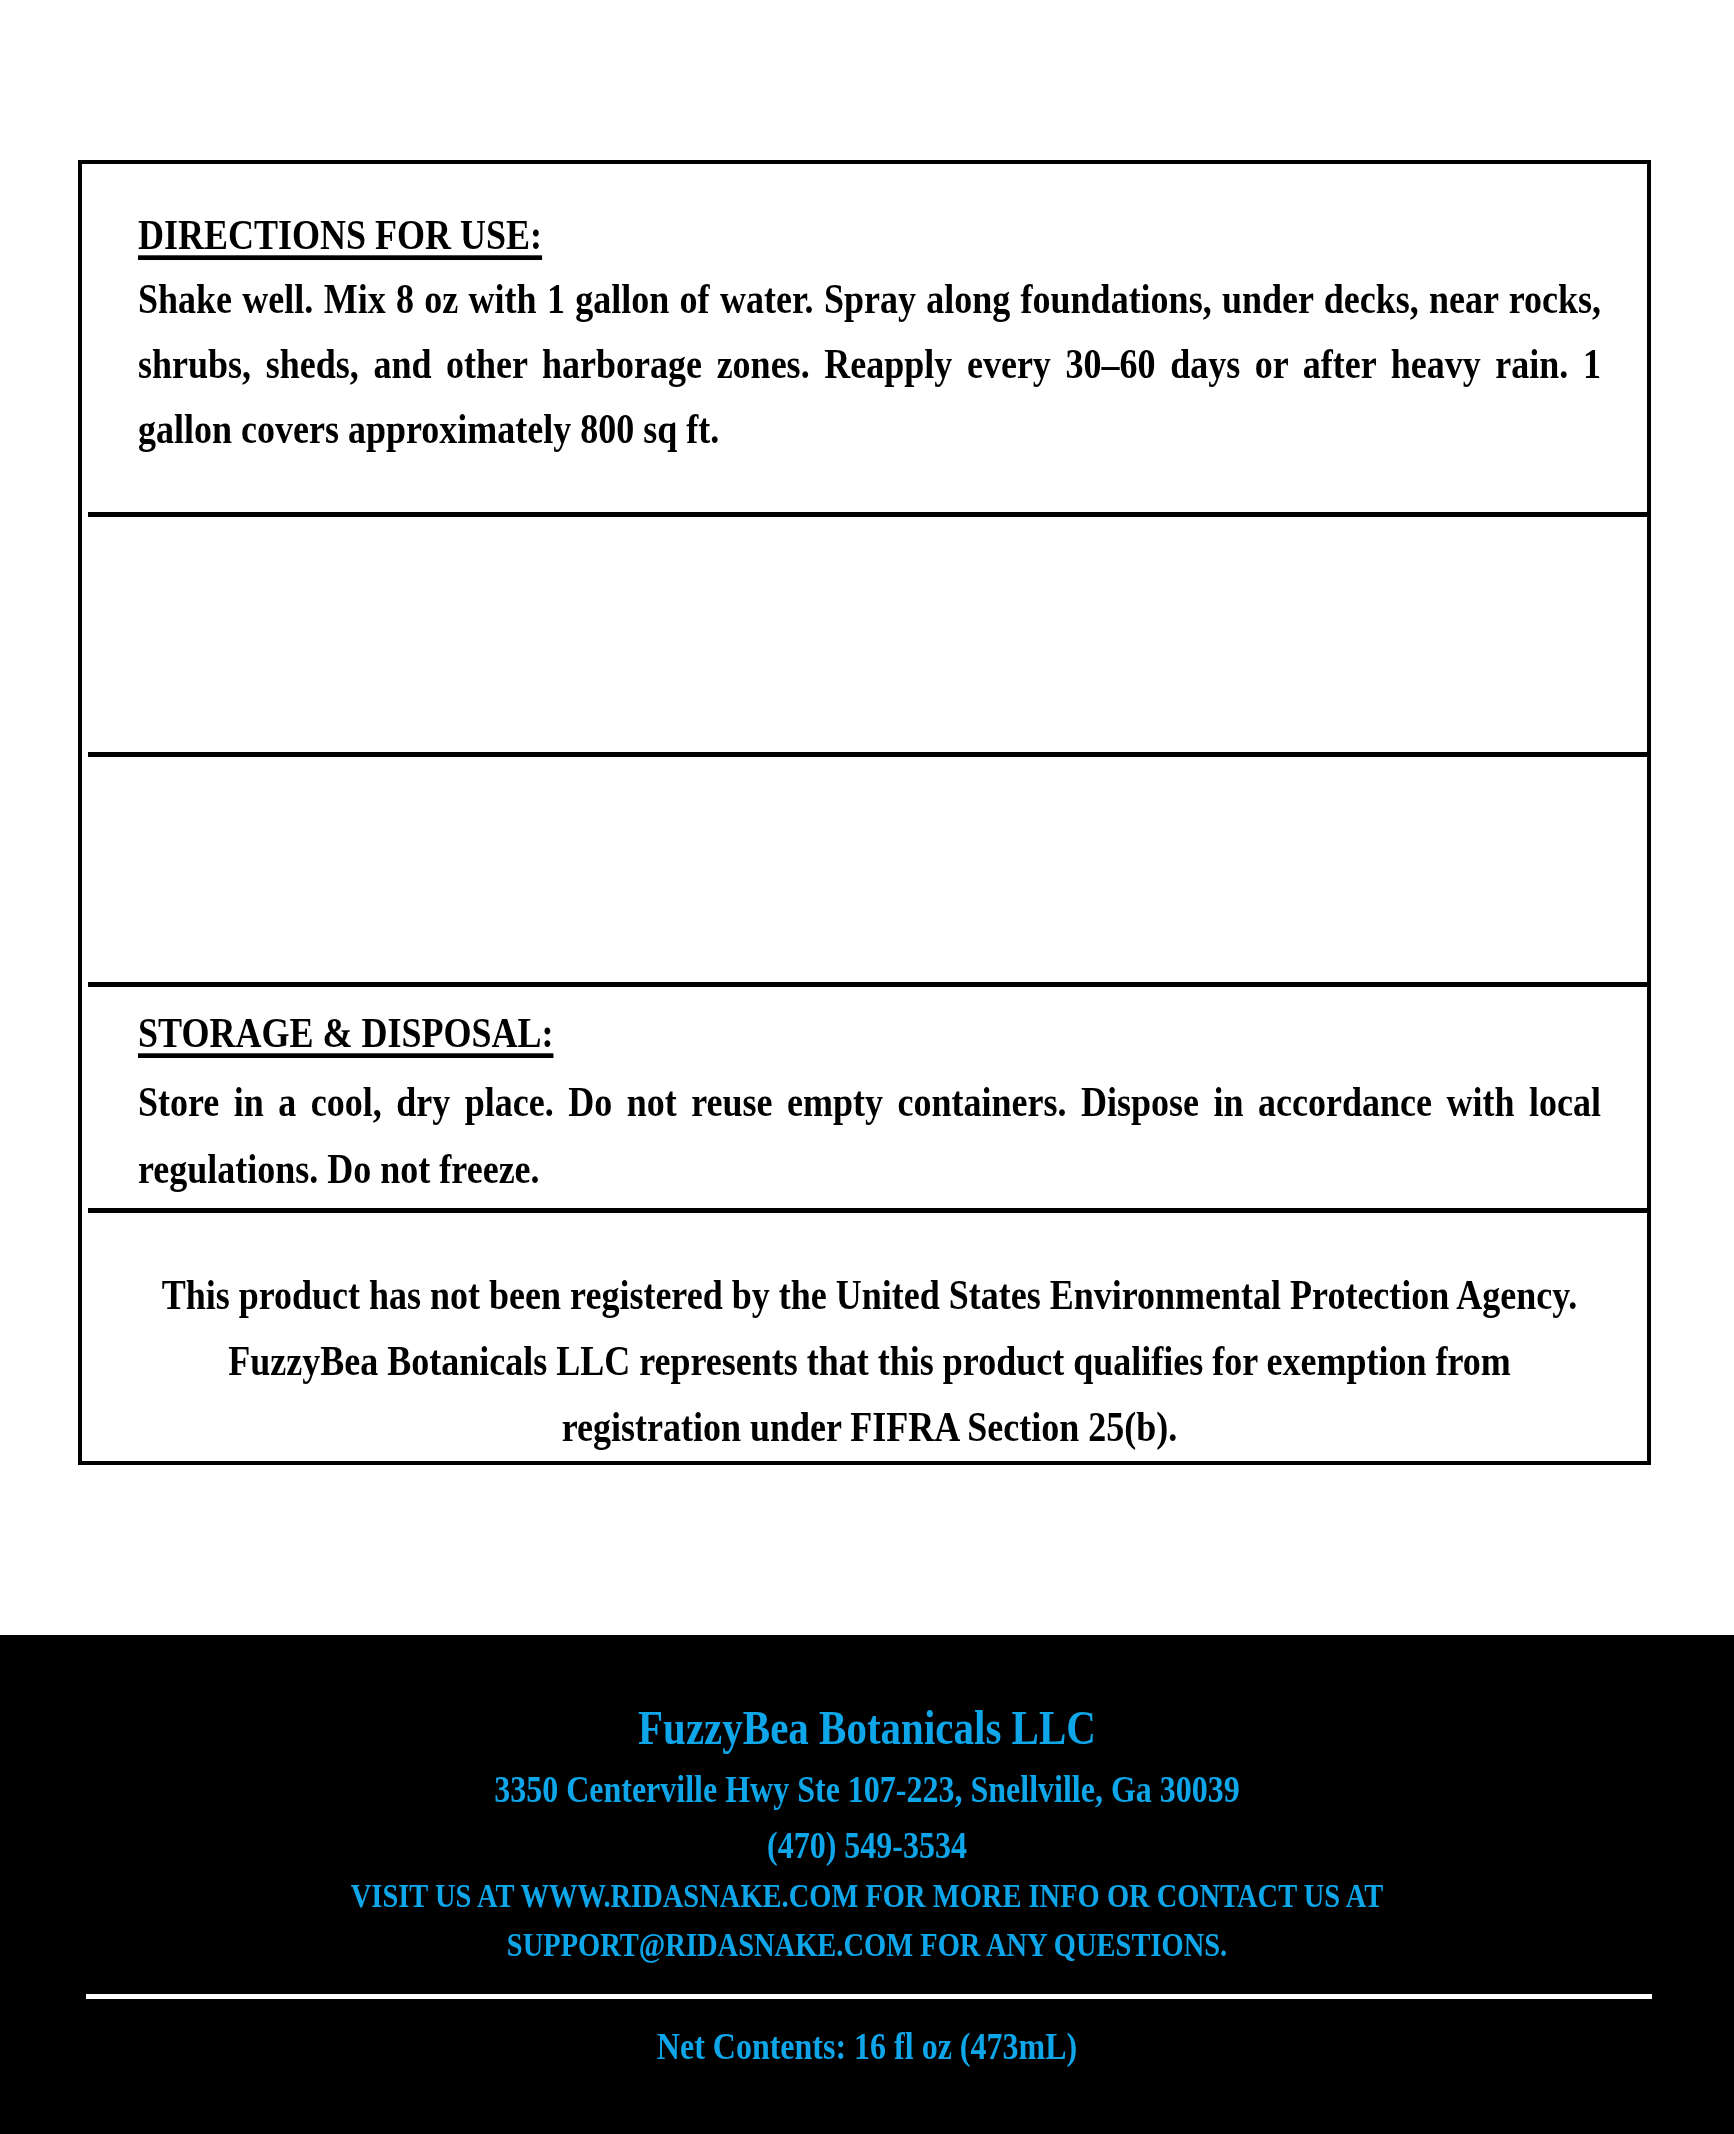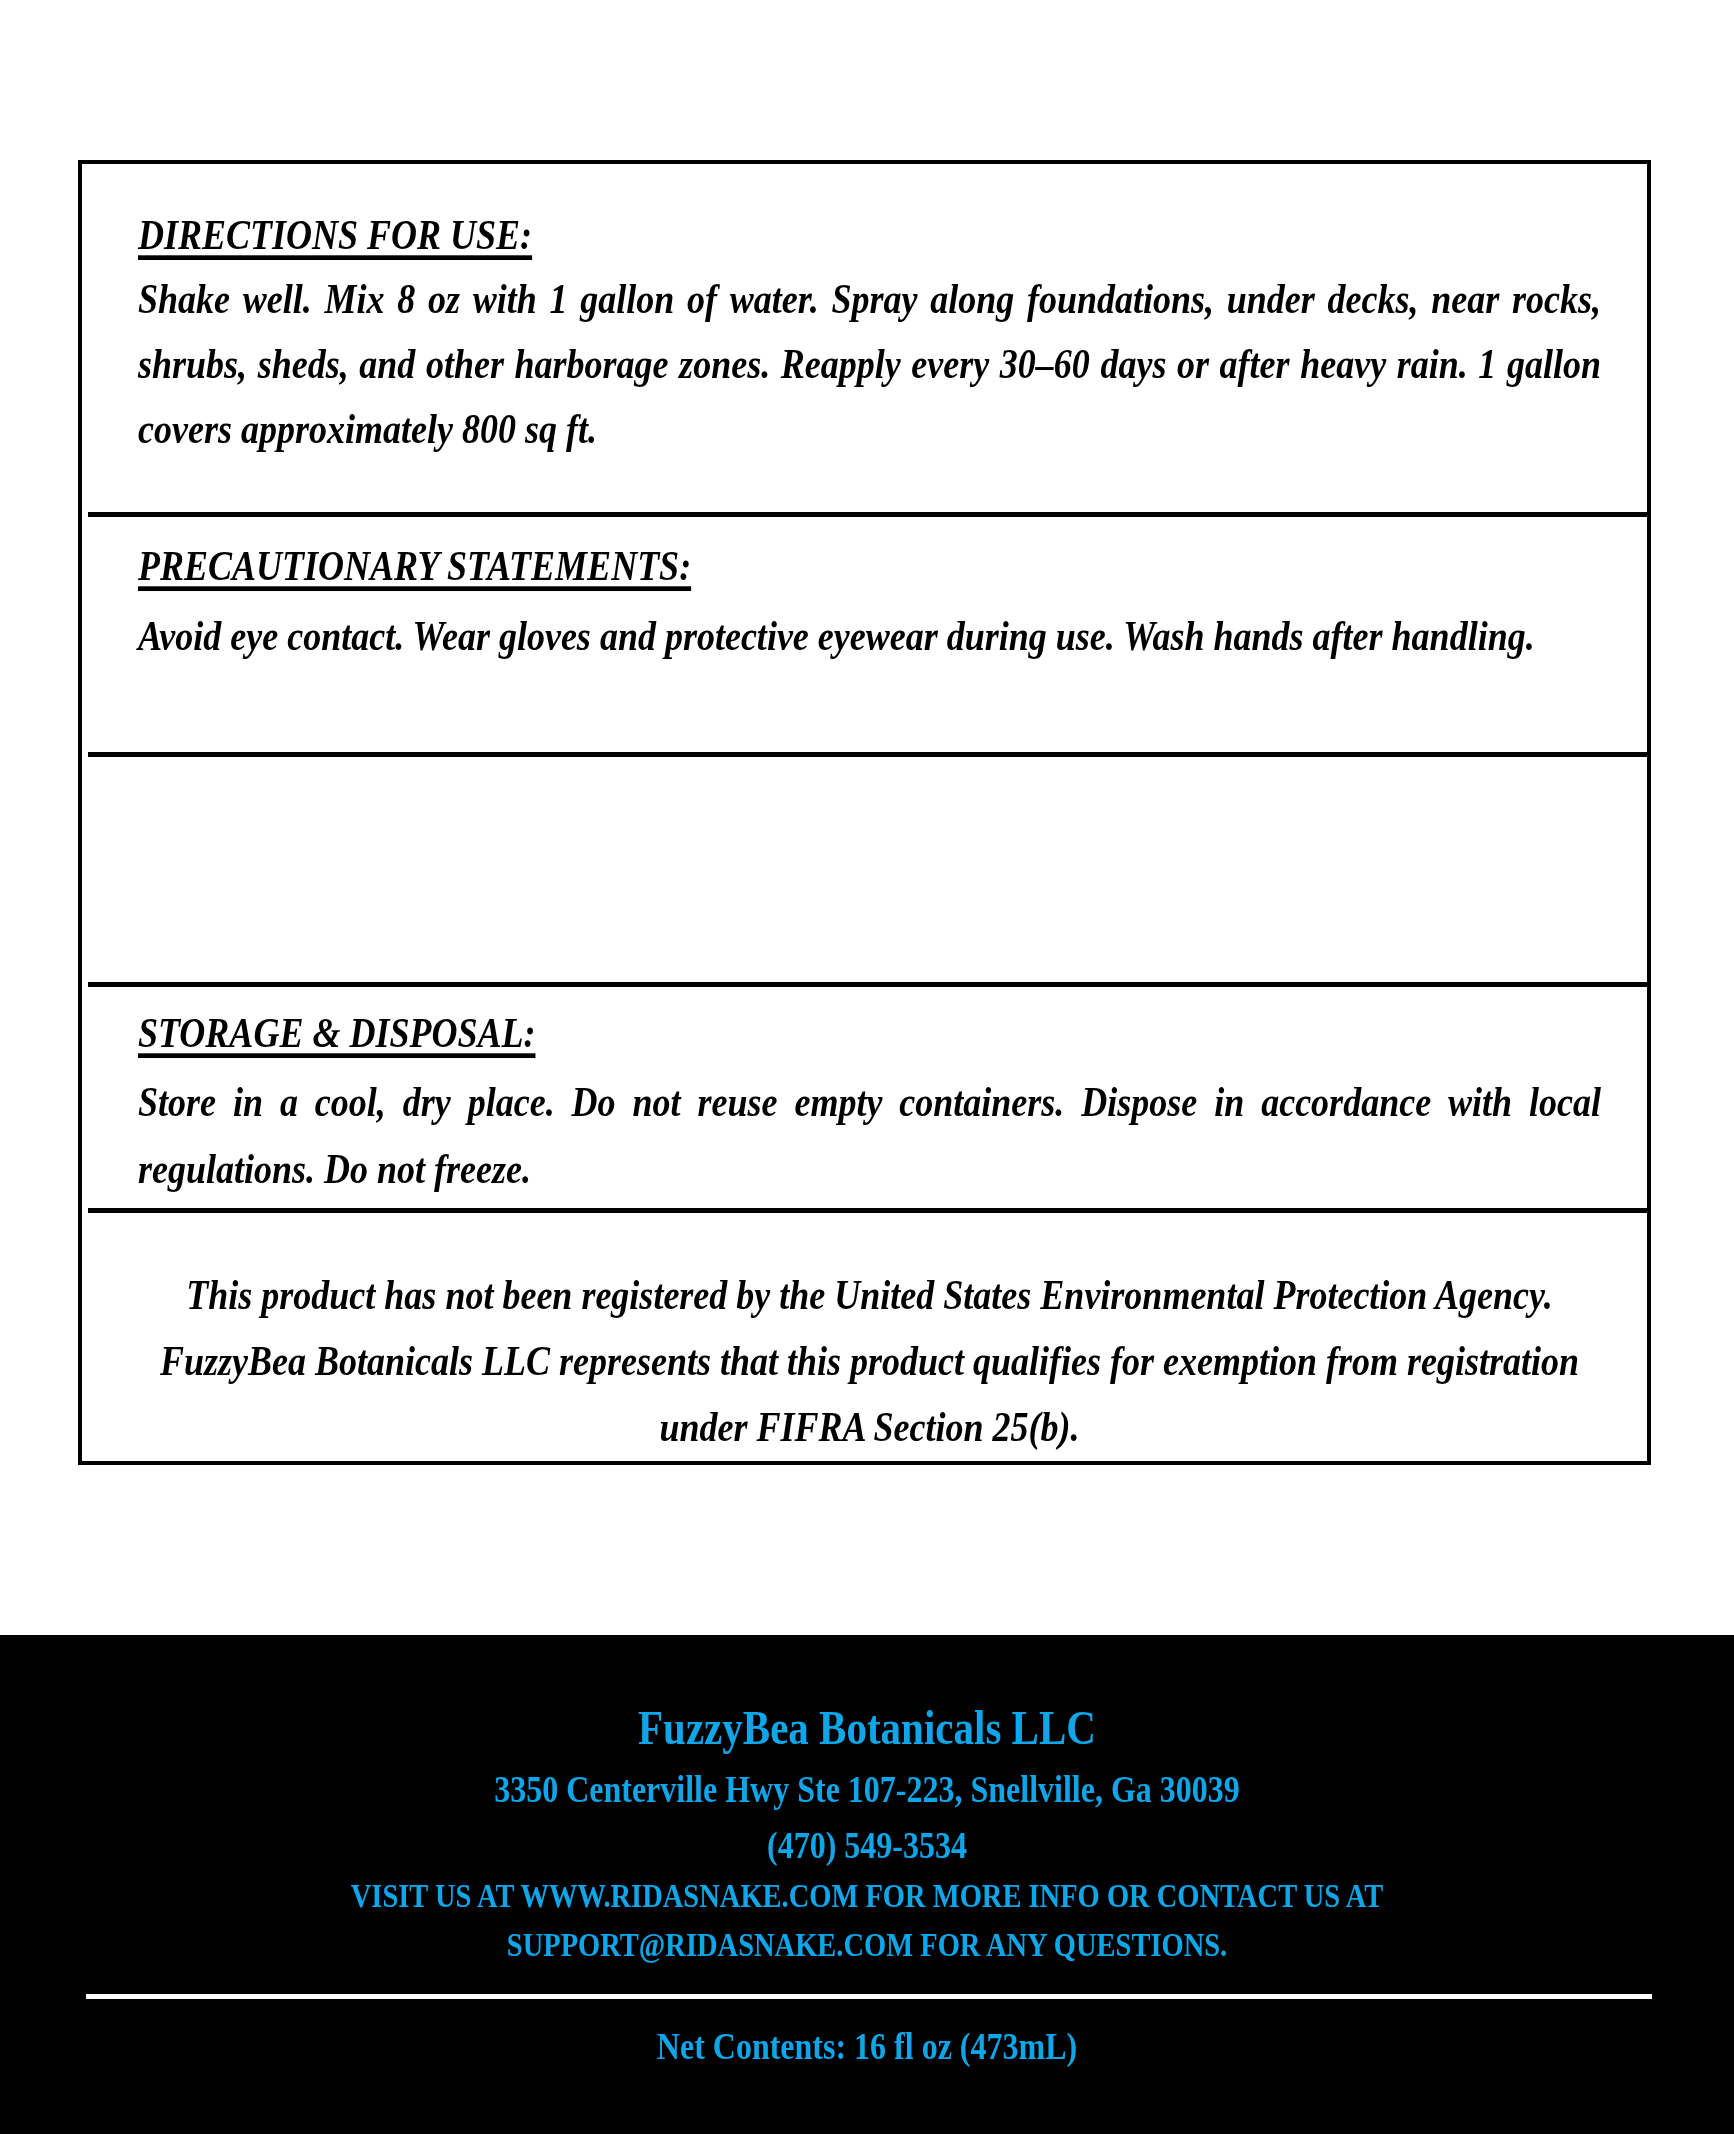--- a/index.html
+++ b/index.html
@@ -1,19 +1,19 @@
 <!DOCTYPE html>
 <html style="font-size:14.3px"><head>
 <meta charset="utf-8">
 <style>
   html, body { margin:0; padding:0; background:#ffffff; }
   body { width:1734px; height:2134px; position:relative; overflow:hidden;
          font-family:"Liberation Serif", "DejaVu Serif", serif; color:#000; }
   .label-box { position:absolute; left:78px; top:160px; width:1573px; height:1305px;
-               box-sizing:border-box; border:4.5px solid #000;font-style:italic; }
+               box-sizing:border-box; border:4.5px solid #000; }
   .divider { position:absolute; left:6.2px; right:0; height:5.3px; background:#000; }
   .section { position:absolute; left:56px; right:46px; }
   .heading { position:absolute; left:0; font-weight:bold; font-size:36px; line-height:36px;
              text-decoration:underline; text-decoration-thickness:3.6px; text-underline-offset:5.3px;
              white-space:nowrap; transform:scaleY(1.18); transform-origin:left top; }
   .body-text { position:absolute; left:0; right:0; font-weight:bold; font-size:36px;
                line-height:55px; text-align:justify; transform:scaleY(1.18); transform-origin:left top; }
   .body-lines .line { display:block; white-space:nowrap; }
   .notice { position:absolute; left:56px; right:46px; font-weight:bold; font-size:36px;
             line-height:56px; text-align:center; transform:scaleY(1.18); transform-origin:center top; }
@@ -27,24 +27,20 @@
 
 <div class="label-box">
 
   <div class="section" style="top:50px; height:294px;">
     <div class="heading" style="top:0;">DIRECTIONS FOR USE:</div>
     <div class="body-text" style="top:53px;">Shake well. Mix 8 oz with 1 gallon of water. Spray along foundations, under decks, near rocks, shrubs, sheds, and other harborage zones. Reapply every 30–60 days or after heavy rain. 1 gallon covers approximately 800 sq ft.</div>
   </div>
 
   <div class="divider" style="top:348px;"></div>
 
-  <div class="section" style="top:381px; height:205px;">
-    <div class="heading" style="top:0;">PRECAUTIONARY STATEMENTS:</div>
-    <div class="body-text" style="top:59px;">Avoid eye contact. Wear gloves and protective eyewear during use. Wash hands after handling.</div>
-  </div>
 
   <div class="divider" style="top:588px;"></div>
 
 
   <div class="divider" style="top:818px;"></div>
 
   <div class="section" style="top:848px; height:196px;">
     <div class="heading" style="top:0;">STORAGE &amp; DISPOSAL:</div>
     <div class="body-text" style="top:57px; line-height:57px;">Store in a cool, dry place. Do not reuse empty containers. Dispose in accordance with local regulations. Do not freeze.</div>
   </div>

